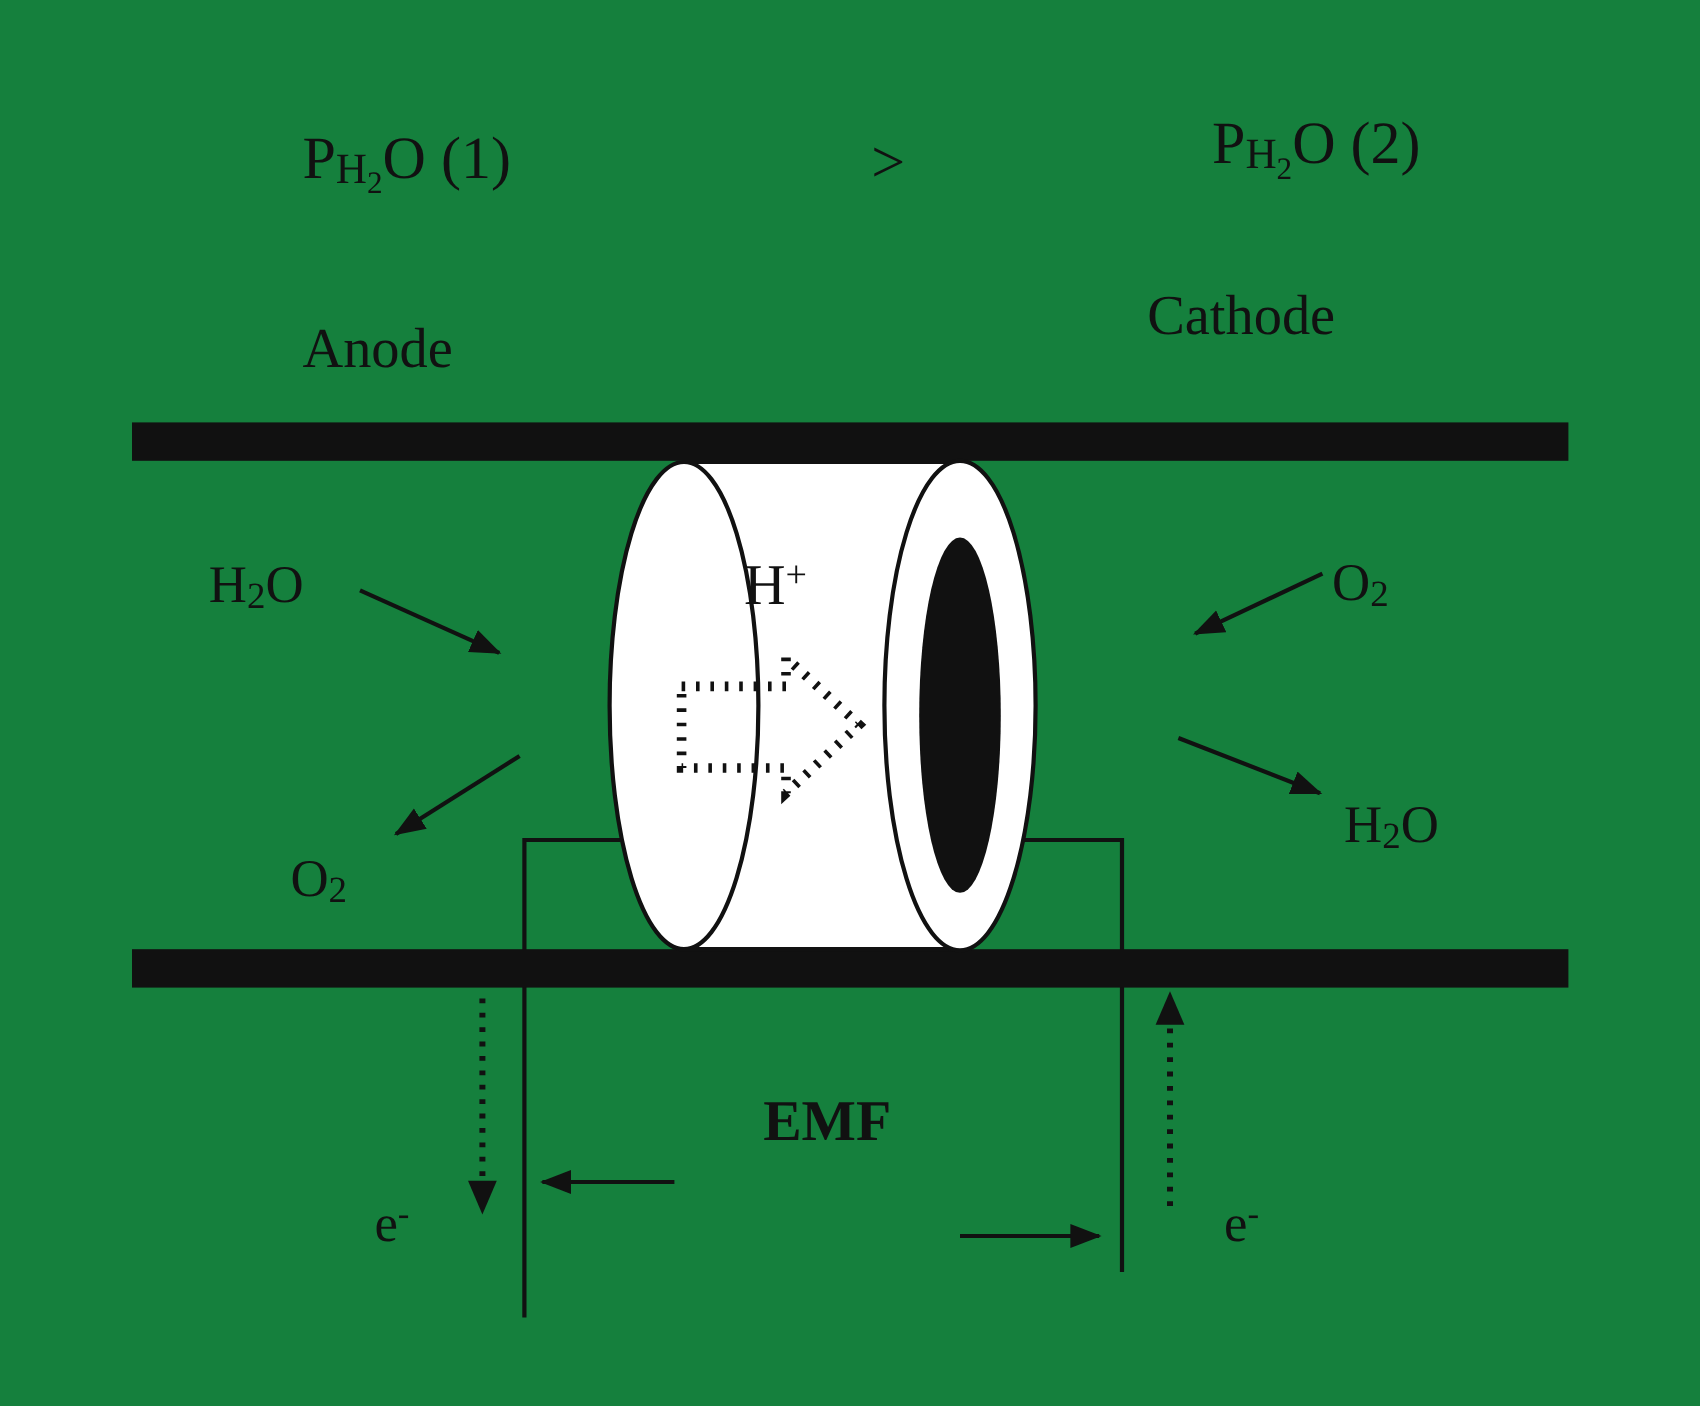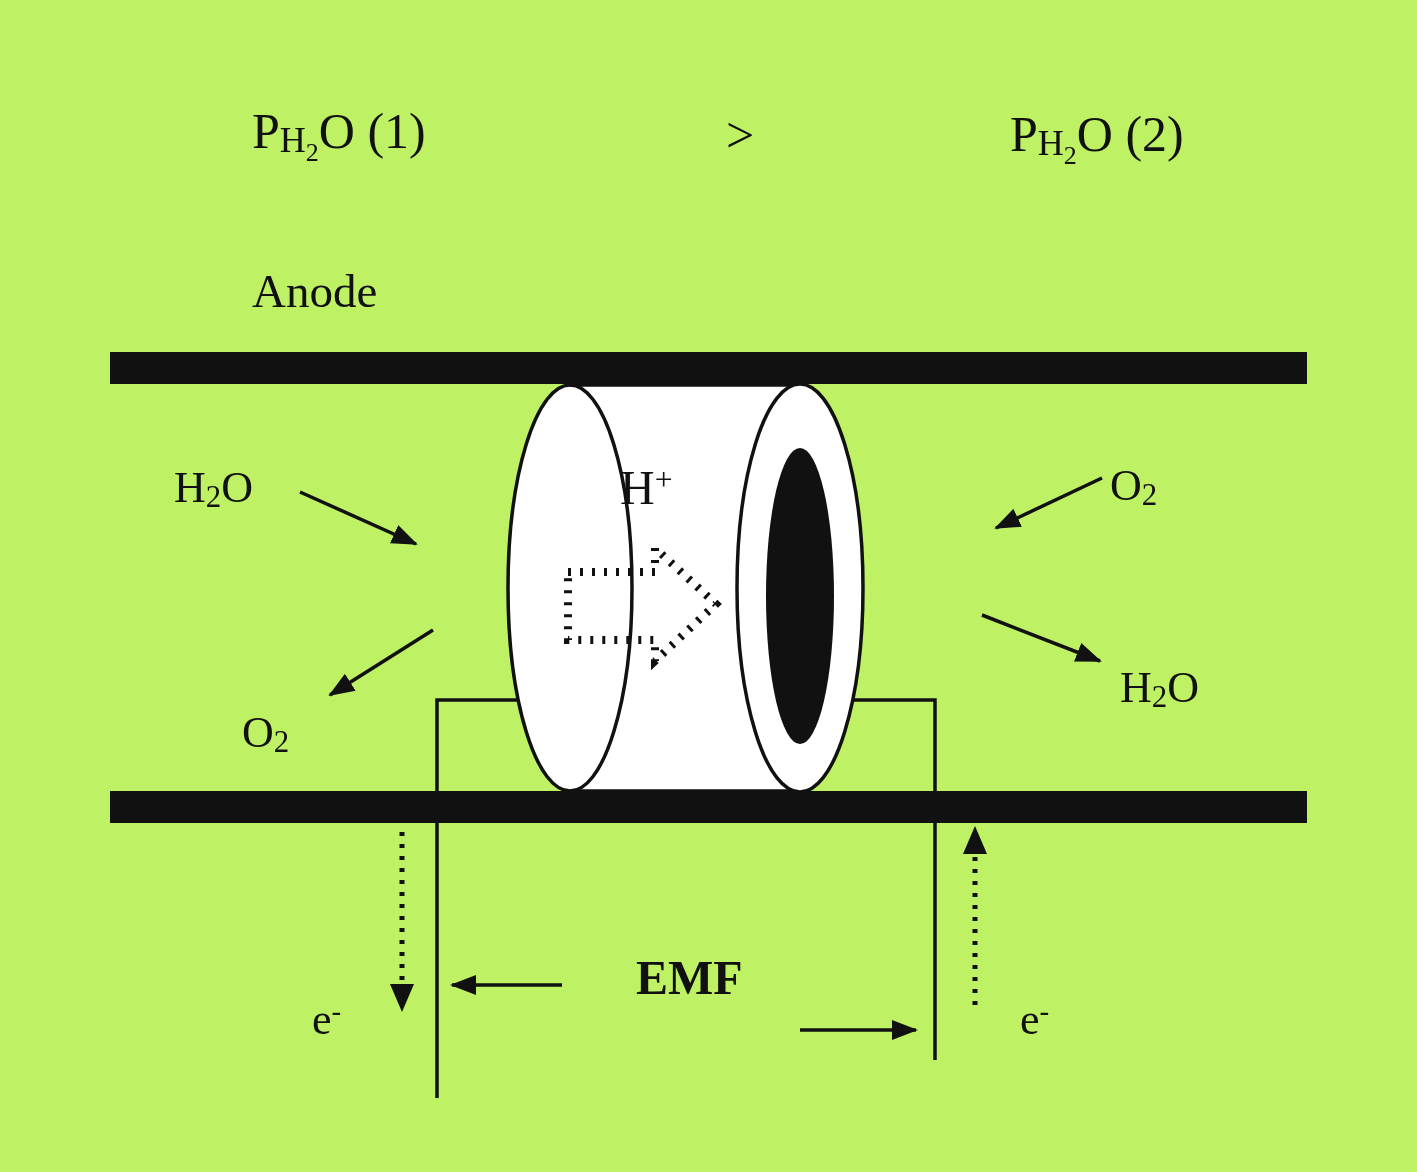--- a/index.html
+++ b/index.html
@@ -4,21 +4,21 @@
 <style>
   html, body {
     margin: 0;
     padding: 0;
     background: #ffffff;
   }
   .canvas {
     position: relative;
     width: 1417px;
     height: 1172px;
-    background: #bef264;
+    background: #15803d;
     overflow: hidden;
     font-family: "Liberation Serif", serif;
     color: #111111;
   }
   .diagram-svg {
     position: absolute;
     left: 0;
     top: 0;
     width: 1417px;
     height: 1172px;
@@ -93,45 +93,48 @@
     <line x1="1102" y1="478" x2="996" y2="528" stroke="#111111" stroke-width="3.5" marker-end="url(#ah)"></line>
     <line x1="982" y1="615" x2="1100" y2="661" stroke="#111111" stroke-width="3.5" marker-end="url(#ah)"></line>
   </svg>
 
   <div class="txt formula" style="left:252px; top:104px;">
     <span>P</span><span class="fh">H</span><span class="f2">2</span><span>O (1)</span>
   </div>
   <div class="txt formula" style="left:726px; top:108px;">
     <span>&gt;</span>
   </div>
-  <div class="txt formula" style="left:1010px; top:107px;">
+  <div class="txt formula" style="left:1010px; top:92px;">
     <span>P</span><span class="fh">H</span><span class="f2">2</span><span>O (2)</span>
   </div>
 
   <div class="txt electrode" style="left:252px; top:238px;margin-top:28px;">
     <span>Anode</span>
+  </div>
+  <div class="txt electrode" style="left:956px; top:238px;">
+    <span>Cathode</span>
   </div>
 
   <div class="txt species" style="left:174px; top:448px;">
     <span>H</span><span class="sub">2</span><span>O</span>
   </div>
   <div class="txt species" style="left:242px; top:693px;">
     <span>O</span><span class="sub">2</span>
   </div>
   <div class="txt species" style="left:620px; top:446px; font-size:48px;">
     <span>H</span><span class="sup">+</span>
   </div>
   <div class="txt species" style="left:1110px; top:446px;">
     <span>O</span><span class="sub">2</span>
   </div>
   <div class="txt species" style="left:1120px; top:648px;">
     <span>H</span><span class="sub">2</span><span>O</span>
   </div>
 
-  <div class="txt emf" style="left:636px; top:952px;">
+  <div class="txt emf" style="left:636px; top:909px;">
     <span>EMF</span>
   </div>
   <div class="txt species" style="left:312px; top:980px;">
     <span>e</span><span class="sup">-</span>
   </div>
   <div class="txt species" style="left:1020px; top:980px;">
     <span>e</span><span class="sup">-</span>
   </div>
 
 </div>

